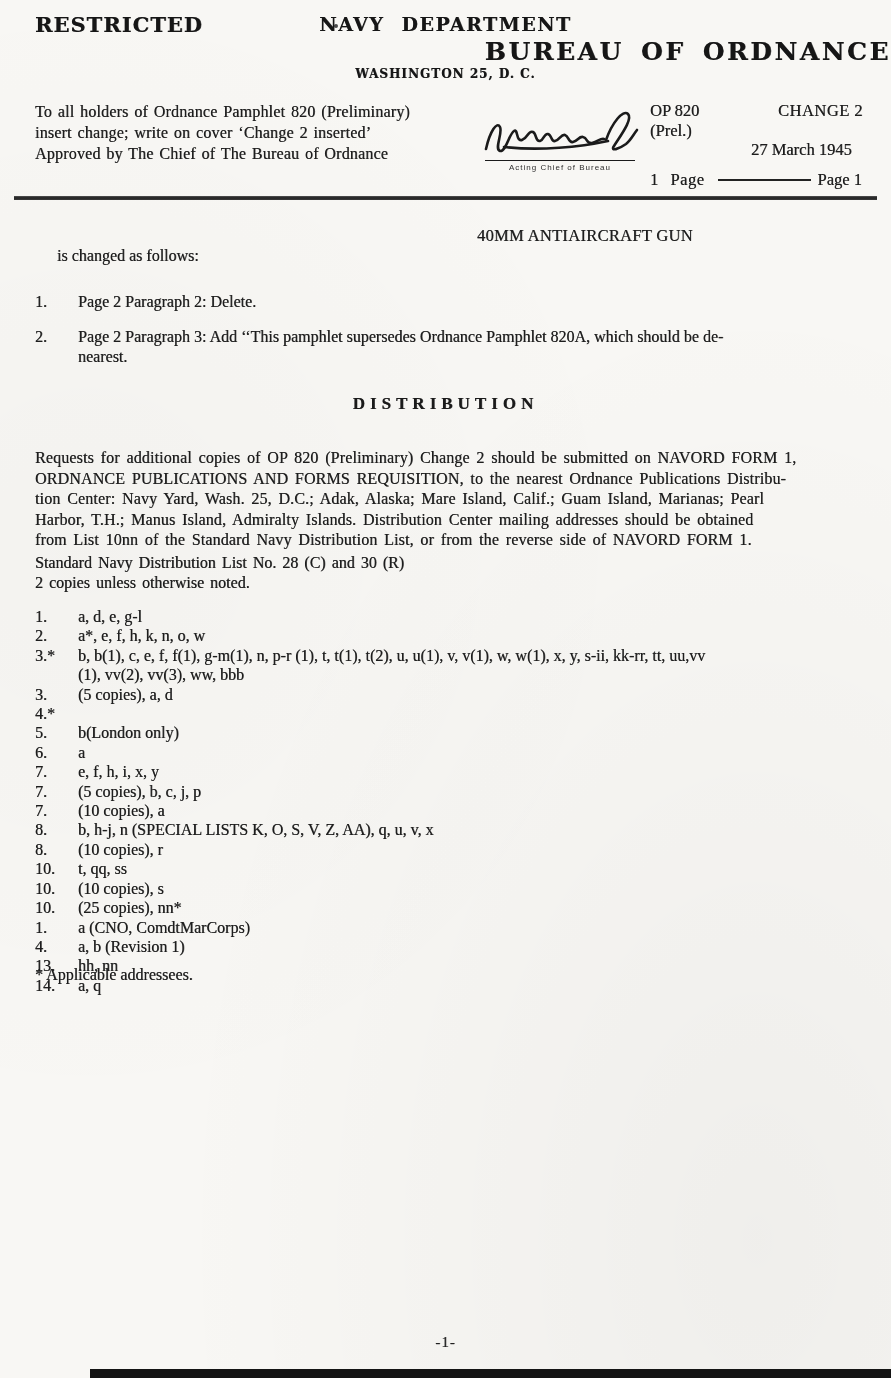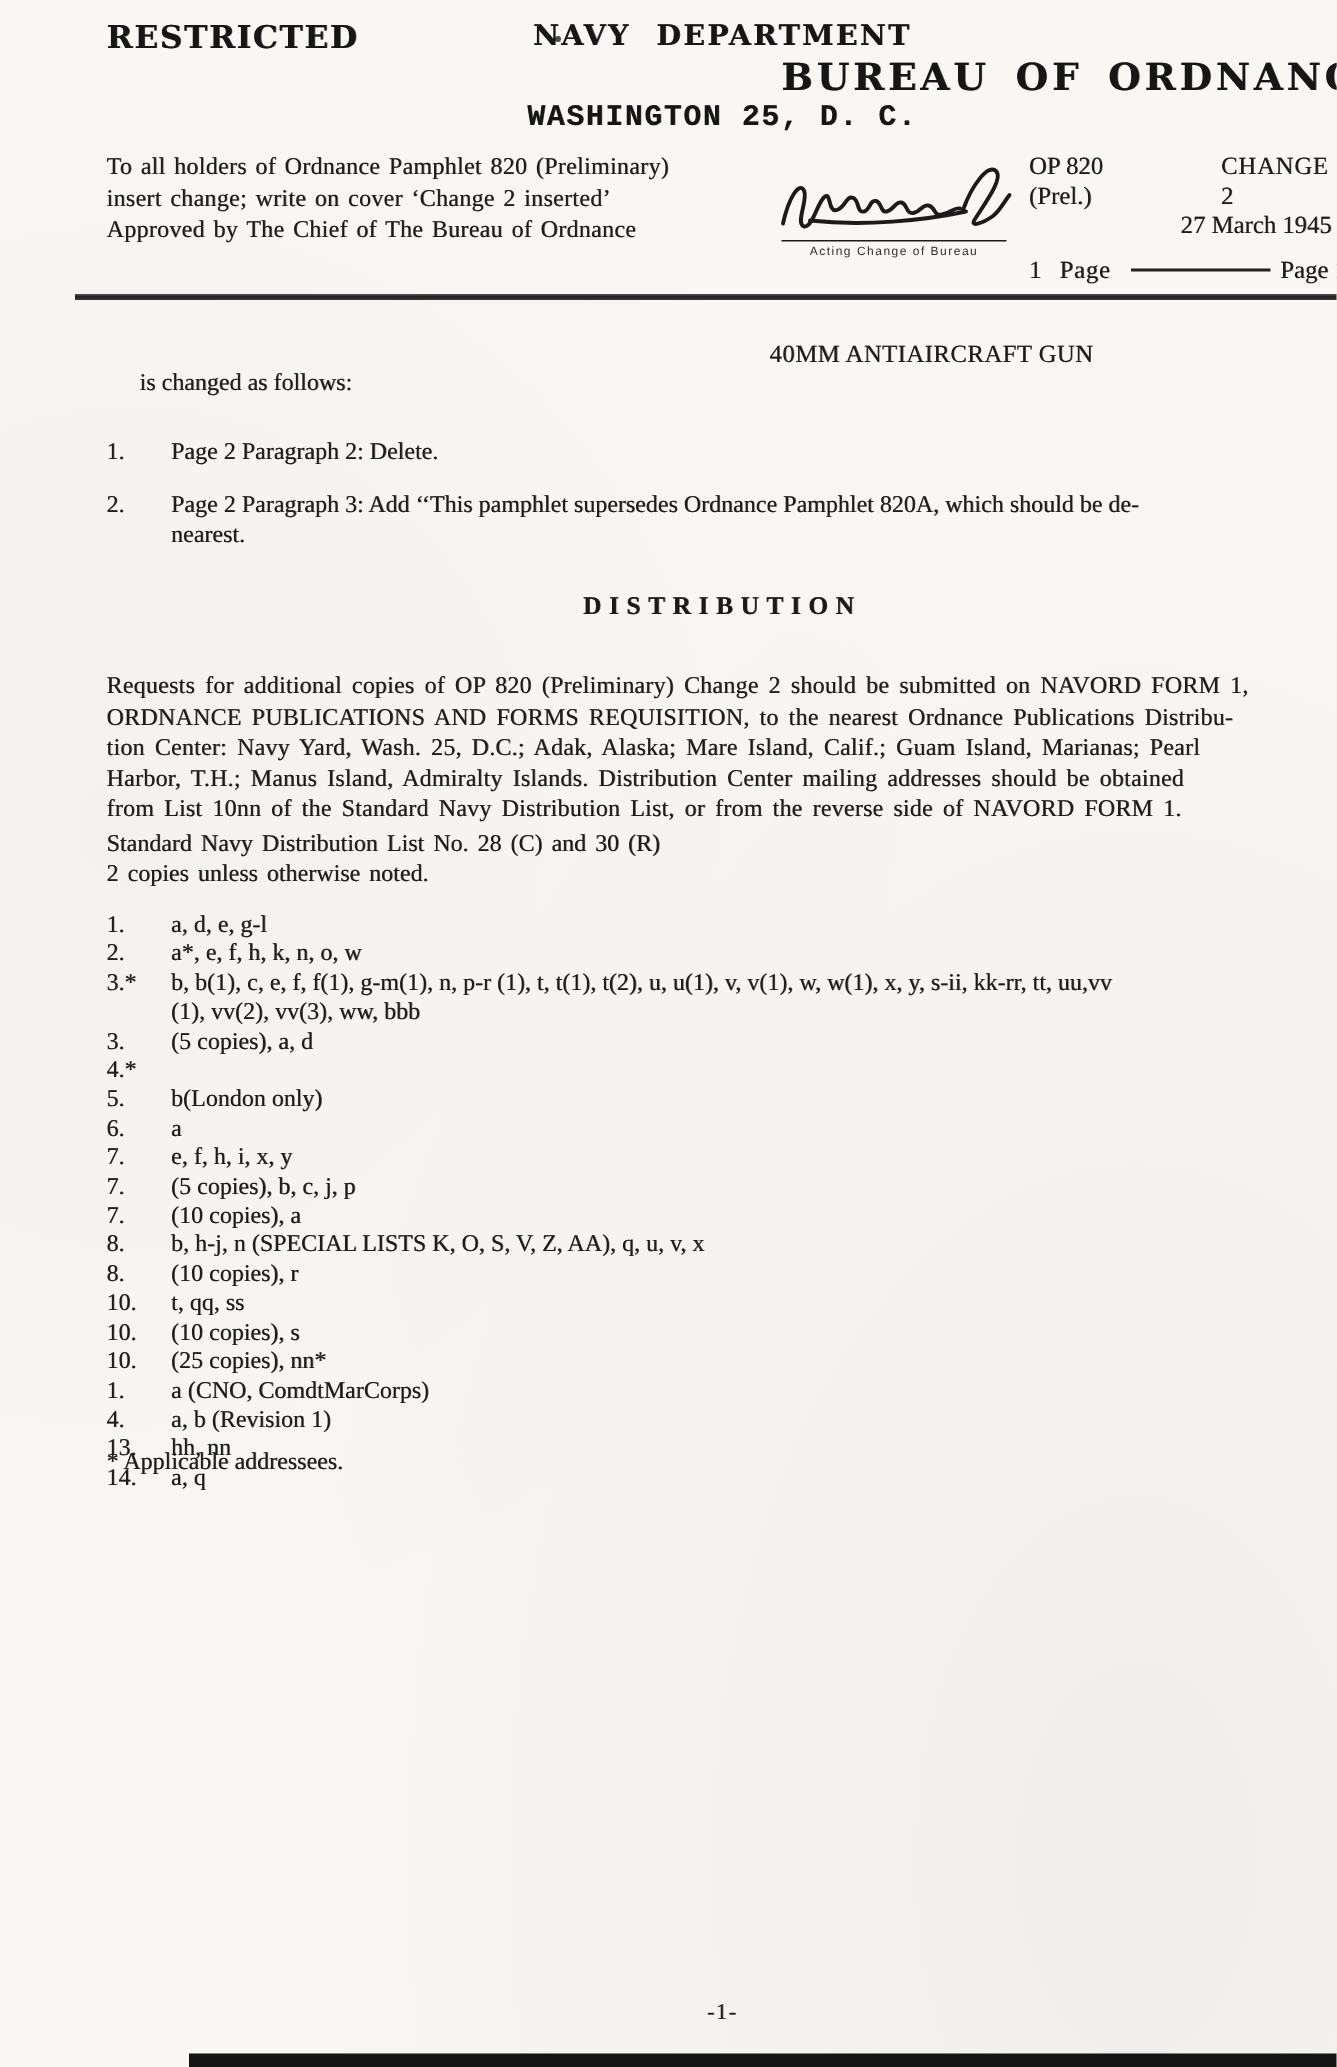--- a/index.html
+++ b/index.html
@@ -12,29 +12,29 @@
     width:891px;
     height:1378px;
     margin:0 auto;
     background:
       radial-gradient(ellipse at 85% 90%, rgba(0,0,0,0.035), rgba(0,0,0,0) 55%),
       radial-gradient(ellipse at 10% 40%, rgba(0,0,0,0.02), rgba(0,0,0,0) 50%),
       #f8f7f4;
     color:#1d1d1d;
     overflow:hidden;
   }
-  .abs{position:absolute;margin-left:36px;}
+  .abs{position:absolute;}
   .ink{text-shadow:0.4px 0 0 rgba(25,25,25,0.65);}
   .hdr{font-family:"DejaVu Serif", serif;font-weight:bold;color:#161616;}
   .center-col{left:0;width:100%;text-align:center;}
 
   .classification{left:35px;top:12px;font-size:21px;letter-spacing:1px;}
   .dept{top:13px;font-size:19px;letter-spacing:1.5px;word-spacing:9px;}
   .bureau{top:37px;font-size:25px;letter-spacing:2.5px;word-spacing:6px;text-align:right;}
-  .city{top:67px;font-size:20px;letter-spacing:1px;font-family:Liberation Mono, monospace;}
+  .city{top:67px;font-size:12px;letter-spacing:1px;}
   .ink-dot{left:334px;top:24px;width:4px;height:4px;background:#4a4a4a;border-radius:50%;}
 
   .notice{left:35px;top:101px;font-size:16px;line-height:21px;letter-spacing:0.2px;word-spacing:1.5px;}
 
   .sig-wrap{left:480px;top:103px;width:165px;height:70px;}
   .sig-svg{position:absolute;left:0;top:0;}
   .sig-line{position:absolute;left:5px;top:57px;width:150px;height:0;border-top:1.6px solid #1b1b1b;}
   .sig-caption{position:absolute;left:0;top:60px;width:160px;text-align:center;
     font-family:"Liberation Sans", sans-serif;font-size:8px;letter-spacing:1px;color:#2e2e2e;}
 
@@ -99,21 +99,21 @@
 
   <div class="abs sig-wrap">
     <svg class="sig-svg" width="165" height="60" viewBox="0 0 165 60">
       <g fill="none" stroke="#1b1b1b" stroke-width="2.6" stroke-linecap="round">
         <path d="M6,46 C10,28 17,18 20,24 C23,30 14,46 20,48 C26,49 29,31 34,28 C38,25 36,39 42,37 C48,35 48,27 53,29 C57,31 55,39 60,38 C64,37 64,30 68,31 C72,32 71,39 75,38 C80,37 81,31 85,32 C89,33 88,40 93,39 C98,38 99,33 103,34 C108,35 106,41 112,40 C118,39 120,35 124,36"></path>
         <path d="M126,37 C132,20 143,6 148,11 C153,16 141,32 134,43 C130,49 139,46 146,41 C151,37 153,32 157,27"></path>
         <path d="M24,44 C60,48 100,44 128,38"></path>
       </g>
     </svg>
     <div class="sig-line"></div>
-    <div class="sig-caption">Acting Change of Bureau</div>
+    <div class="sig-caption">Acting Chief of Bureau</div>
   </div>
 
   <div class="abs op-num ink">OP 820</div>
   <div class="abs op-variant ink">(Prel.)</div>
   <div class="abs change ink">CHANGE 2</div>
   <div class="abs date ink">27 March 1945</div>
   <div class="abs pageline">
     <span class="sheet-count ink">1 Page</span><span class="dash"></span><span class="ink">Page 1</span>
   </div>
 

